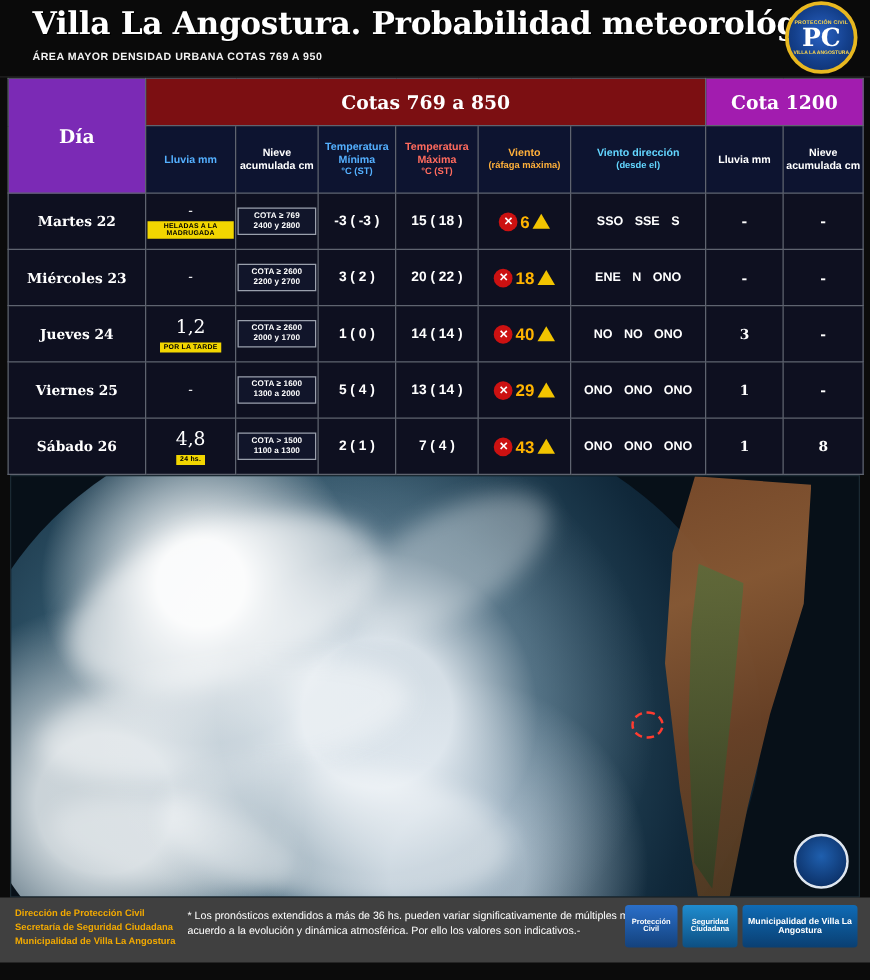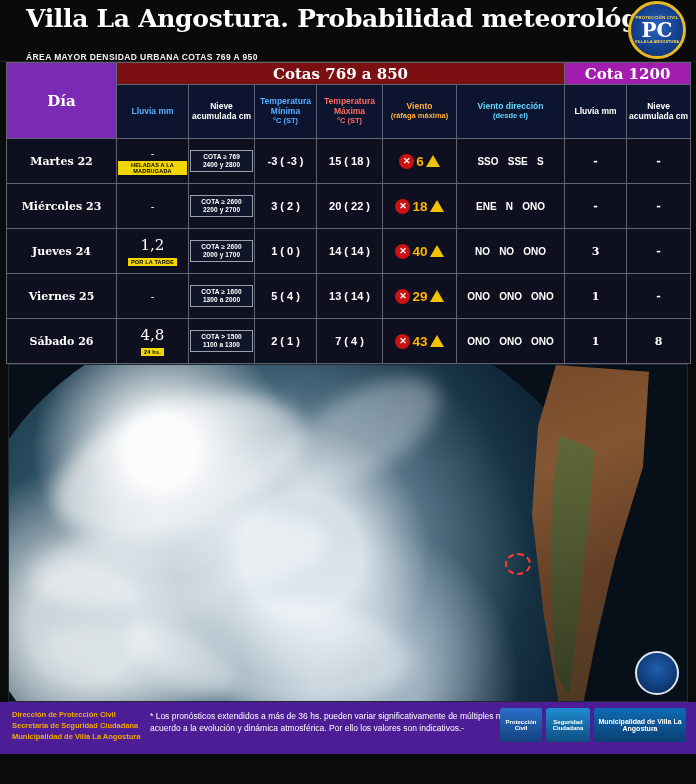--- a/index.html
+++ b/index.html
@@ -26,21 +26,21 @@
     left: 26px; top: 4px;
     font-size: 25px;
     font-weight: bold;
     color: #ffffff;
     letter-spacing: -0.3px;
     font-family: "DejaVu Serif", serif;
     text-shadow: 1px 1px 0 #000;
   }
   .subtitle {
     position: absolute;
-    left: 26px; top: 52px;
+    left: 26px; top: 40px;
     font-size: 8.5px;
     font-weight: bold;
     color: #f2f2f2;
     letter-spacing: 0.4px;
   }
   .update-badge {
     position: absolute;
     left: 392px; top: 34px;
     background: #f2d600;
     color: #000;
@@ -86,21 +86,21 @@
     border: 1px solid #5f6470;
     text-align: center;
     vertical-align: middle;
     color: #fff;
   }
   .grp-cotas {
     background: #7c0f12;
     color: #fff;
     font-size: 15px;
     font-weight: bold;
-    height: 22px;
+    height: 38px;
     font-family: "DejaVu Serif", serif;
   }
   .grp-c1200 {
     background: #a21caf;
     color: #fff;
     font-size: 15px;
     font-weight: bold;
     font-family: "DejaVu Serif", serif;
   }
   .dia-head {
@@ -259,21 +259,21 @@
     border-radius: 50%;
     background: radial-gradient(circle at 50% 40%, #1f5fae 0%, #0e3670 70%, #081f46 100%);
     border: 2px solid #dfe6ef;
   }
 
   
   .footer {
     position: relative;
     height: 52px;
     padding: 6px 8px 0 10px;
-    background: #4c1d95;
+    background: #404040;
   }
   .f-left {
     position: absolute; left: 12px; top: 8px;
     font-size: 7.5px; font-weight: bold; line-height: 1.45;
   }
   .f-left .l1 { color: #f2a900; }
   .f-left .l2 { color: #f2a900; }
   .f-left .l3 { color: #f2a900; }
   .f-note {
     position: absolute; left: 150px; top: 8px;

